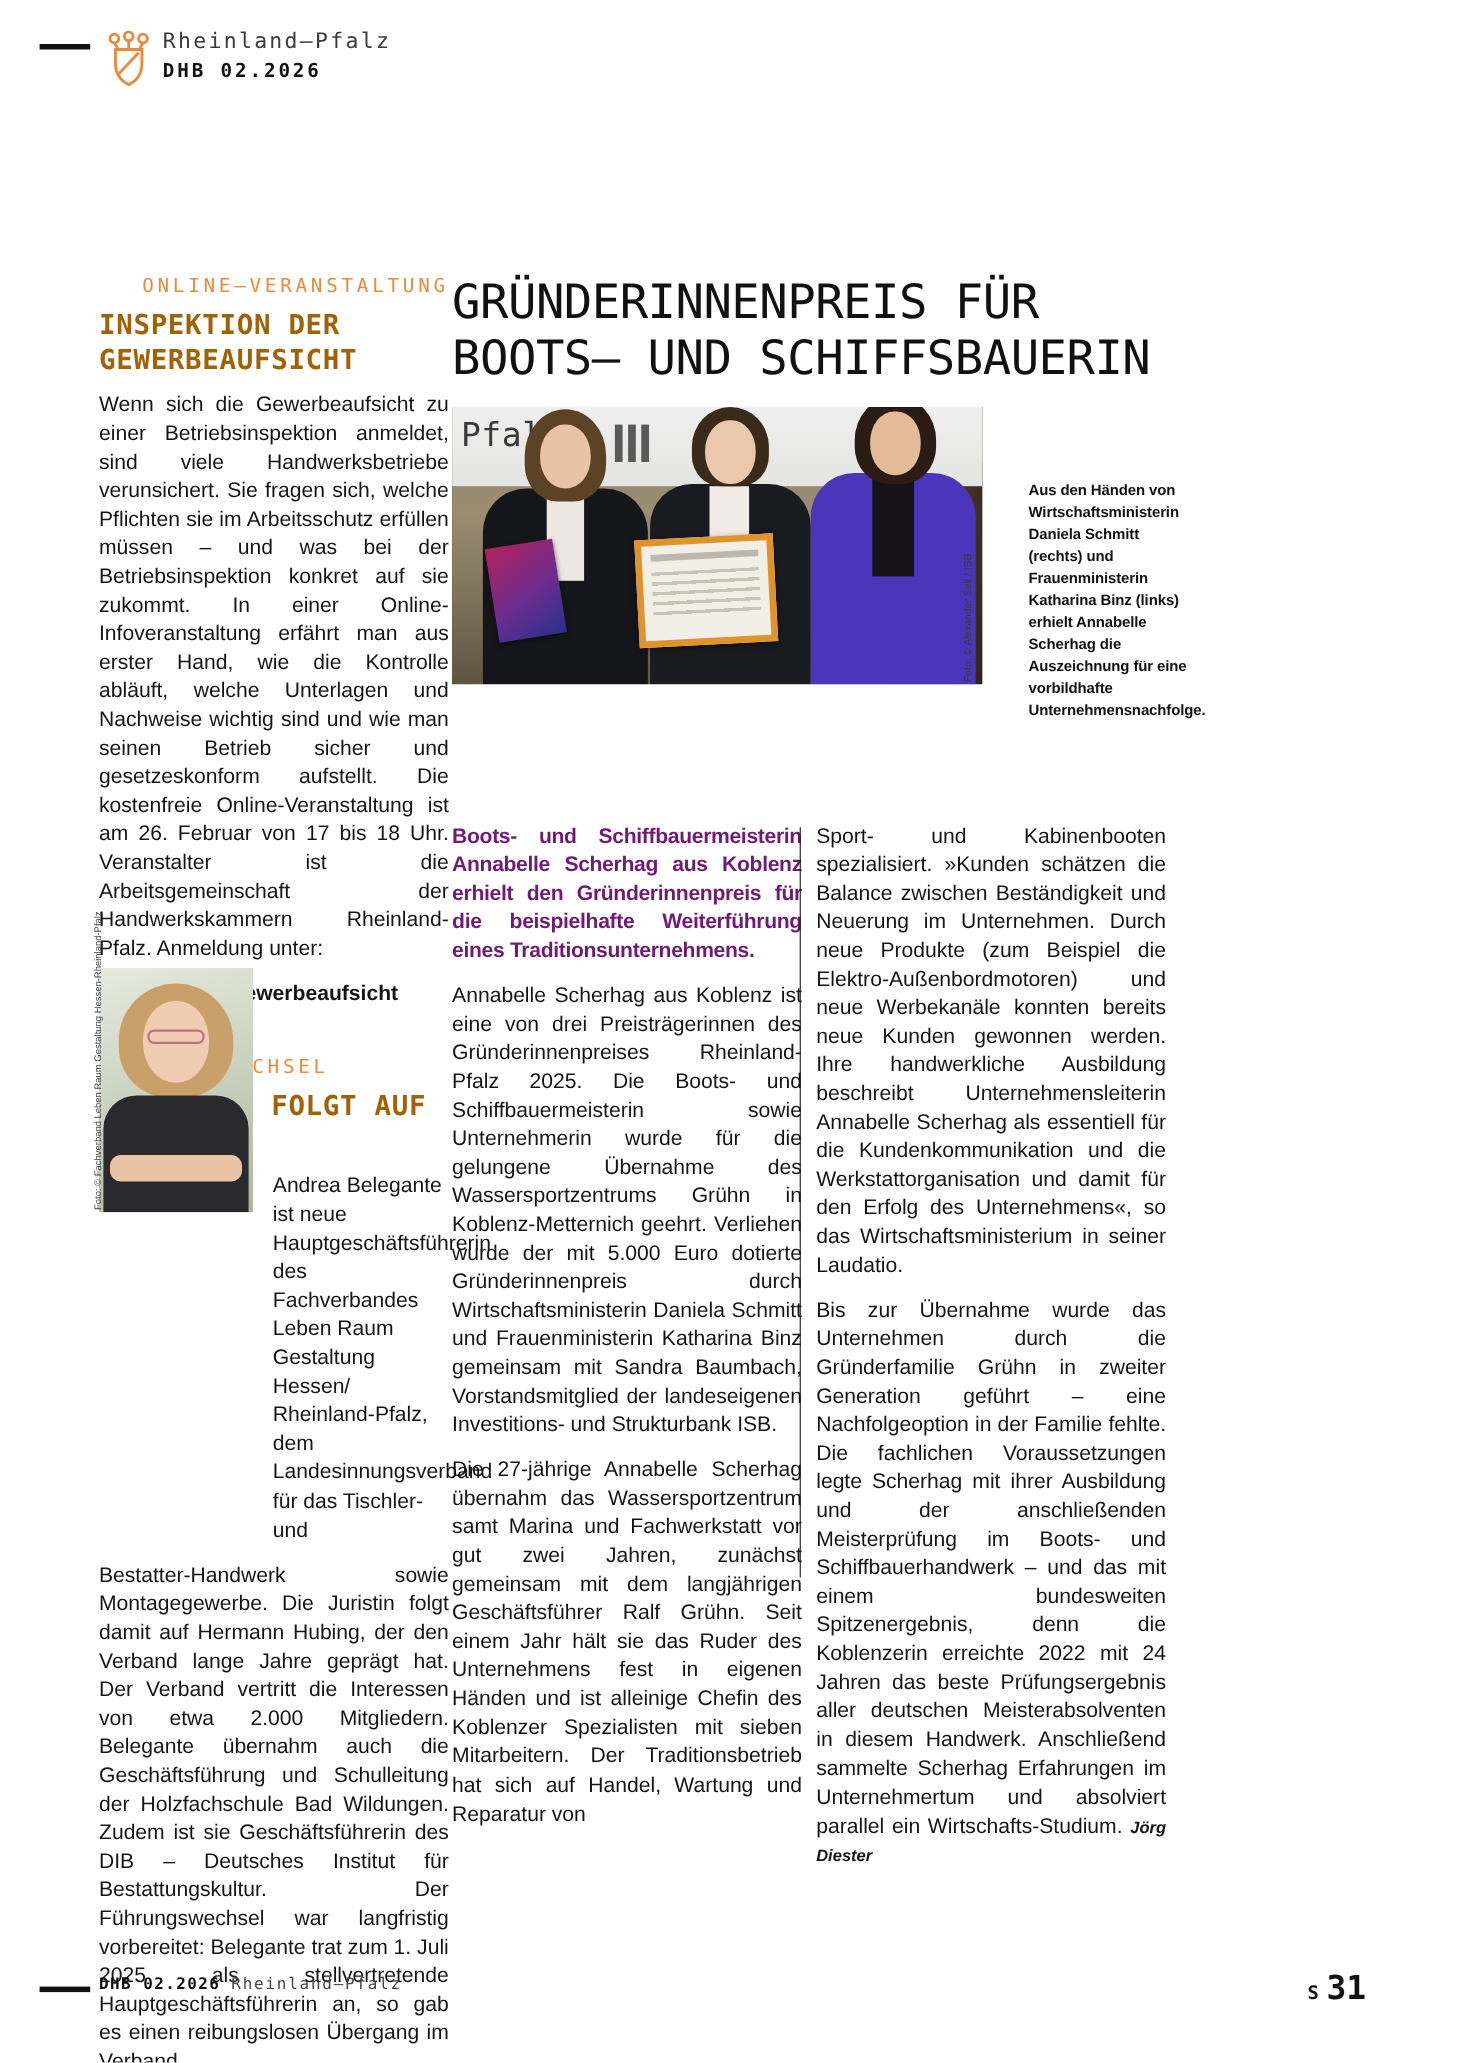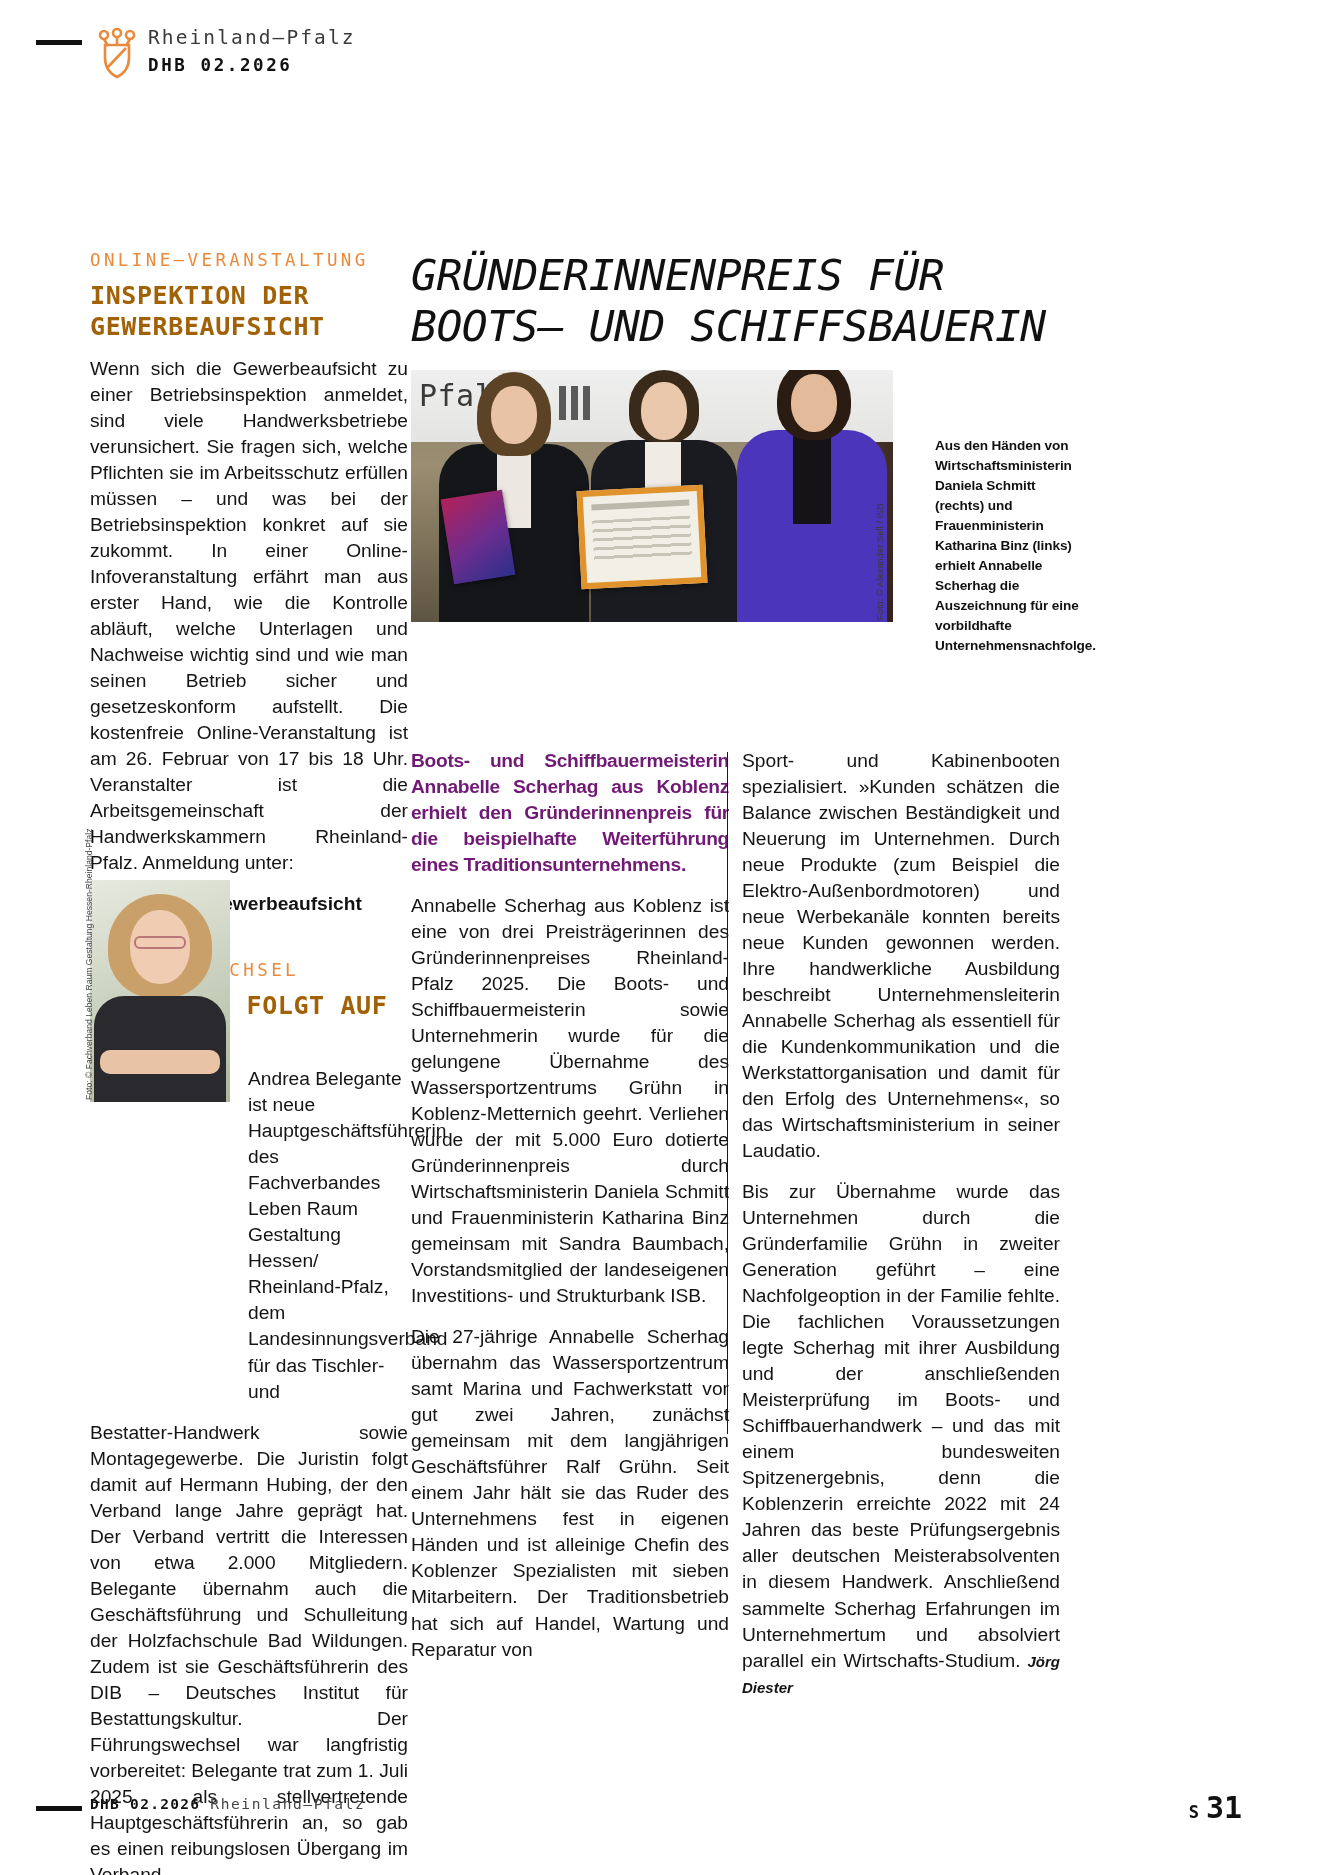--- a/index.html
+++ b/index.html
@@ -35,30 +35,30 @@
   .col1 { left: 90px;  top: 250px; width: 318px; }
   .col2 { left: 411px; top: 250px; width: 318px; }
   .col3 { left: 742px; top: 250px; width: 318px; }
 
   
   .kicker {
     color: #E98A3C; font-size: 17.5px; letter-spacing: 3.4px;
     font-family: "DejaVu Sans Mono", monospace; font-weight: 400;
     line-height: 1.2; margin-bottom: 10px; white-space: nowrap;
   }
-  .kicker-wrap { white-space: normal; }
+  .kicker-wrap { white-space: normal; text-align: right; }
   h2.head {
     font-family: "DejaVu Sans Mono", monospace;
     font-weight: 700; font-size: 25px; letter-spacing: 0.6px;
     line-height: 1.22; color: #a16207; margin-bottom: 14px;
   }
   h1.bighead {
     font-family: "DejaVu Sans Mono", monospace;
     font-weight: 400; font-size: 43px; letter-spacing: -0.5px;
-    line-height: 1.18; color: #111; margin-bottom: 6px; font-style: italic;
+    line-height: 1.18; color: #111; margin-bottom: 6px;
   }
 
   p.body {
     font-size: 19.2px; line-height: 1.355; text-align: justify;
     color: #141414; font-family: "Liberation Sans", sans-serif;
     font-stretch: condensed;
     margin-bottom: 15px;
     hyphens: auto;
   }
   .lnk { font-weight: 700; }

